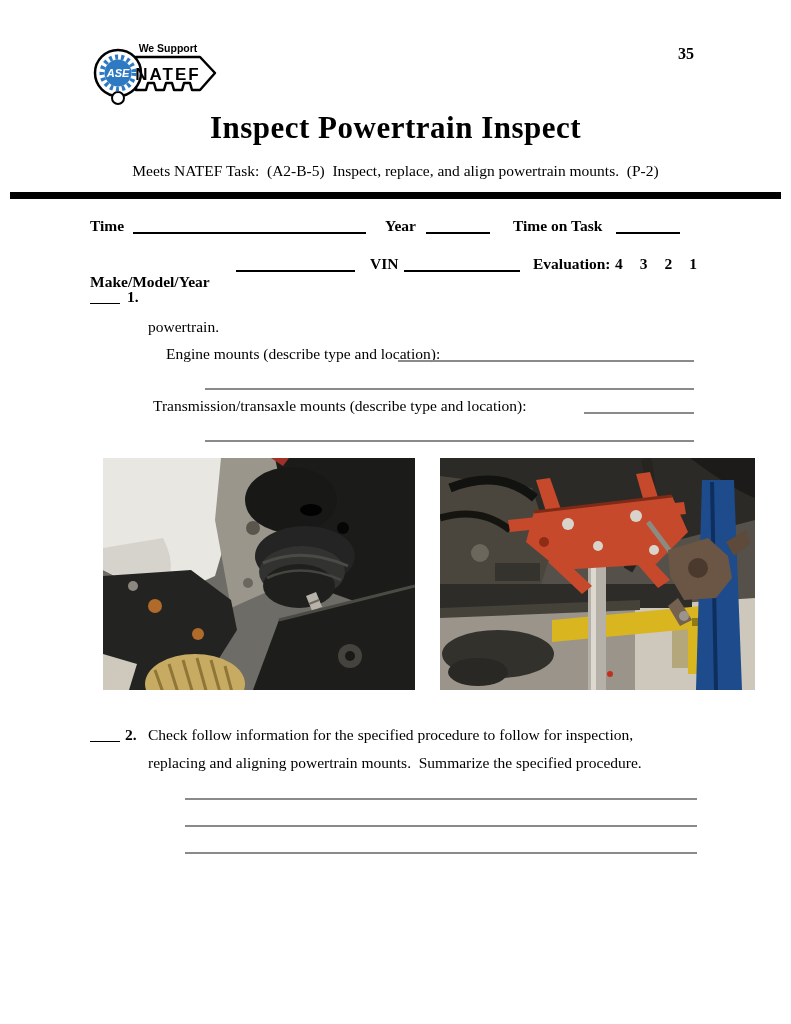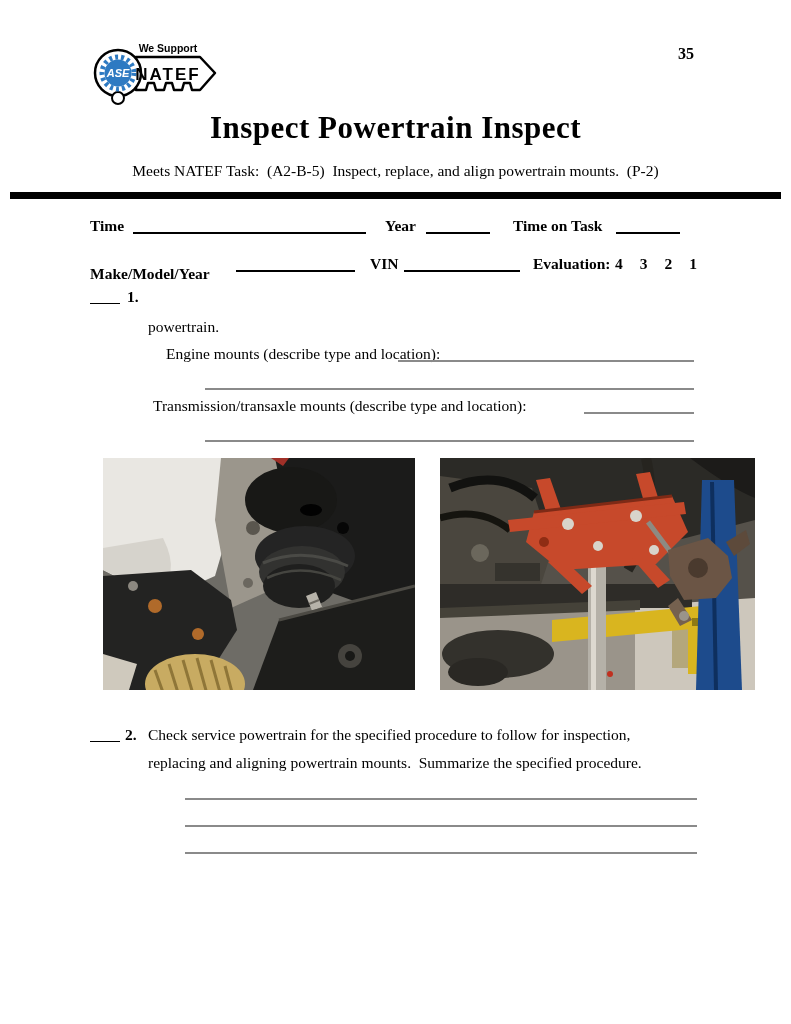--- a/index.html
+++ b/index.html
@@ -47,21 +47,21 @@
 
   <div class="abs rule" style="left:10px; top:192px; width:771px; height:7px;"></div>
 
   <div class="abs lbl" style="left:90px; top:217px;">Time</div>
   <div class="uline" style="left:133px; top:217px; width:233px;"></div>
   <div class="abs lbl" style="left:385px; top:217px;">Year</div>
   <div class="uline" style="left:426px; top:217px; width:64px;"></div>
   <div class="abs lbl" style="left:513px; top:217px;">Time on Task</div>
   <div class="uline" style="left:616px; top:217px; width:64px;"></div>
 
-  <div class="abs lbl" style="left:90px; top:265px;">Make/Model/Year</div>
+  <div class="abs lbl" style="left:90px; top:273px;">Make/Model/Year</div>
   <div class="uline" style="left:236px; top:255px; width:119px;"></div>
   <div class="abs lbl" style="left:370px; top:255px;text-align:center;">VIN</div>
   <div class="uline" style="left:404px; top:255px; width:116px;"></div>
   <div class="abs lbl" style="left:533px; top:255px;">Evaluation:</div>
   <div class="abs evalrow" style="left:615px; top:255px;">
     <span>4</span>
     <span>3</span>
     <span>2</span>
     <span>1</span>
   </div>
@@ -178,20 +178,20 @@
     <circle cx="244" cy="158" r="5" fill="#9a948a"></circle>
 
     <ellipse cx="58" cy="196" rx="56" ry="24" fill="#33312c"></ellipse>
     <ellipse cx="38" cy="214" rx="30" ry="14" fill="#2a2824"></ellipse>
 
     <circle cx="170" cy="216" r="3" fill="#c03020"></circle>
   </svg>
 
   <div class="uline" style="left:90px; top:726px; width:30px; border-bottom-width:1.5px;"></div>
   <div class="abs bnum" style="left:125px; top:726px;">2.</div>
-  <div class="abs txt" style="left:148px; top:726px;">Check service powertrain for the specified procedure to follow for inspection,</div>
+  <div class="abs txt" style="left:148px; top:726px;">Check follow information for the specified procedure to follow for inspection,</div>
   <div class="abs txt" style="left:148px; top:754px;text-align:center;">replacing and aligning powertrain mounts.  Summarize the specified procedure.</div>
 
   <div class="gline" style="left:185px; top:783px; width:512px;"></div>
   <div class="gline" style="left:185px; top:810px; width:512px;"></div>
   <div class="gline" style="left:185px; top:837px; width:512px;"></div>
 
 </div>
 
 </body></html>

